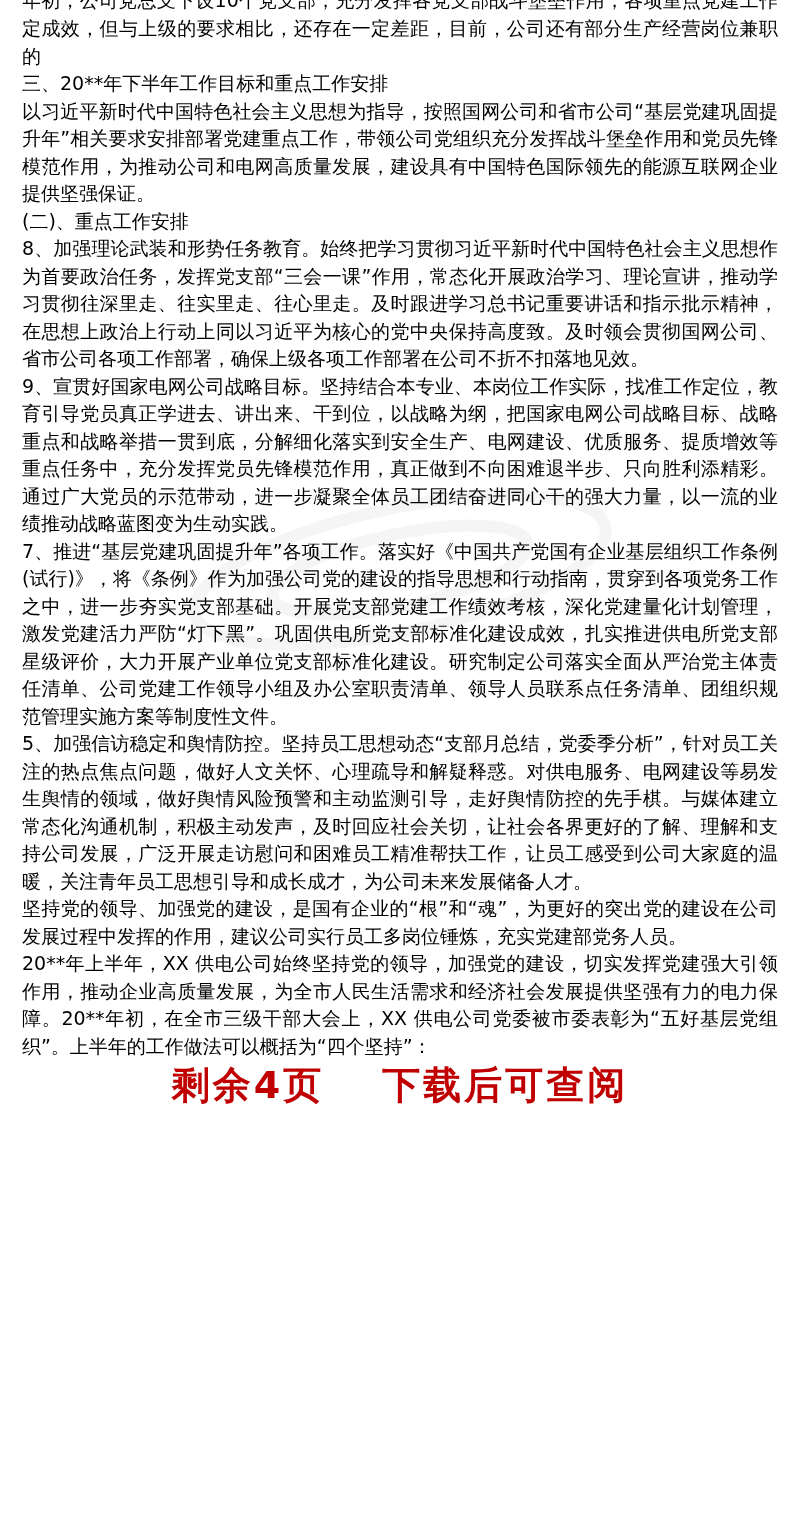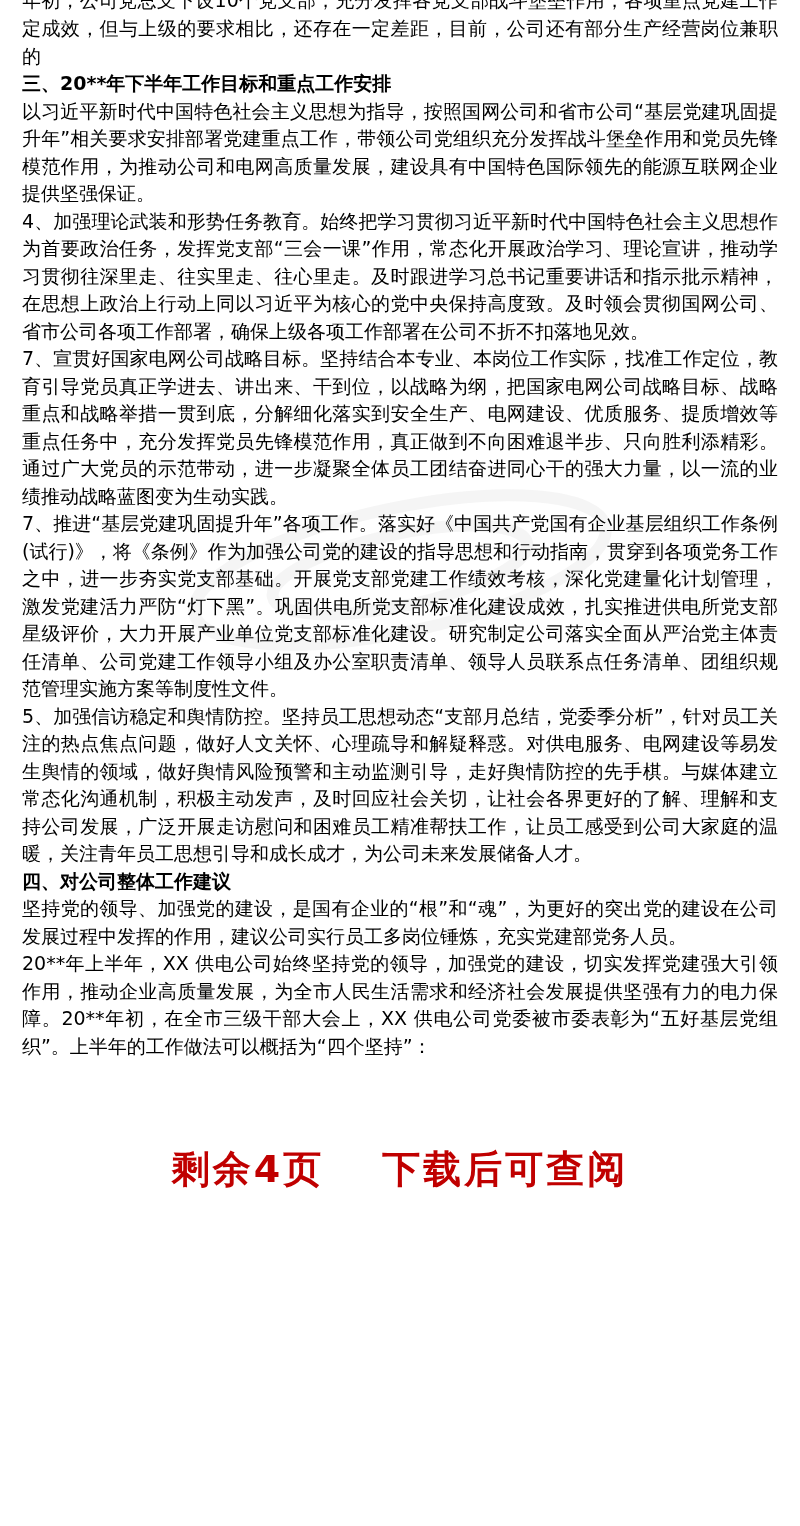--- a/index.html
+++ b/index.html
@@ -12,29 +12,28 @@
     position:relative;z-index:2;
     padding:0 22px;
     font-size:19px;line-height:27.5px;
     text-align:justify;
   }
   .doc p{margin:0;}
   .clip-top{height:15px;overflow:hidden;}
   .clip-top p{margin-top:-13px;}
   .gap-top{margin-top:44px;}
   .para{margin-top:3px;}
-  .heading{font-weight:bold;margin-top:4px;}
+  .heading{font-weight:normal;margin-top:4px;}
   .sub{margin-top:2px;}
   .watermark{
     position:absolute;left:140px;top:455px;z-index:1;
     opacity:0.6;pointer-events:none;
   }
   .footer{
     position:relative;z-index:2;
-    margin-top:84px;
     display:flex;justify-content:center;align-items:center;gap:58px;
     font-size:38px;font-weight:bold;letter-spacing:3px;
     color:#c00000;
     font-family:"DejaVu Sans","Liberation Sans",sans-serif;
   }
 </style>
 </head>
 <body>
 
 <div class="watermark">
@@ -46,25 +45,25 @@
   </svg>
 </div>
 
 <div class="doc">
   <div class="clip-top">
     <p>年初，公司党总支下设10个党支部，充分发挥各党支部战斗堡垒作用，各项重点党建工作取得了一</p>
   </div>
   <p class="para">定成效，但与上级的要求相比，还存在一定差距，目前，公司还有部分生产经营岗位兼职的</p>
   <p class="heading">三、20**年下半年工作目标和重点工作安排</p>
   <p class="para">以习近平新时代中国特色社会主义思想为指导，按照国网公司和省市公司“基层党建巩固提升年”相关要求安排部署党建重点工作，带领公司党组织充分发挥战斗堡垒作用和党员先锋模范作用，为推动公司和电网高质量发展，建设具有中国特色国际领先的能源互联网企业提供坚强保证。</p>
-  <p class="para">4、加强理论武装和形势任务教育。始终把学习贯彻习近平新时代中国特色社会主义思想作为首要政治任务，发挥党支部“三会一课”作用，常态化开展政治学习、理论宣讲，推动学习贯彻往深里走、往实里走、往心里走。及时跟进学习总书记重要讲话和指示批示精神，在思想上政治上行动上同以习近平为核心的党中央保持高度致。及时领会贯彻国网公司、省市公司各项工作部署，确保上级各项工作部署在公司不折不扣落地见效。</p>
-  <p class="para">7、宣贯好国家电网公司战略目标。坚持结合本专业、本岗位工作实际，找准工作定位，教育引导党员真正学进去、讲出来、干到位，以战略为纲，把国家电网公司战略目标、战略重点和战略举措一贯到底，分解细化落实到安全生产、电网建设、优质服务、提质增效等重点任务中，充分发挥党员先锋模范作用，真正做到不向困难退半步、只向胜利添精彩。通过广大党员的示范带动，进一步凝聚全体员工团结奋进同心干的强大力量，以一流的业绩推动战略蓝图变为生动实践。</p>
+  <p class="sub">(二)、重点工作安排</p>
+  <p class="para">8、加强理论武装和形势任务教育。始终把学习贯彻习近平新时代中国特色社会主义思想作为首要政治任务，发挥党支部“三会一课”作用，常态化开展政治学习、理论宣讲，推动学习贯彻往深里走、往实里走、往心里走。及时跟进学习总书记重要讲话和指示批示精神，在思想上政治上行动上同以习近平为核心的党中央保持高度致。及时领会贯彻国网公司、省市公司各项工作部署，确保上级各项工作部署在公司不折不扣落地见效。</p>
+  <p class="para">9、宣贯好国家电网公司战略目标。坚持结合本专业、本岗位工作实际，找准工作定位，教育引导党员真正学进去、讲出来、干到位，以战略为纲，把国家电网公司战略目标、战略重点和战略举措一贯到底，分解细化落实到安全生产、电网建设、优质服务、提质增效等重点任务中，充分发挥党员先锋模范作用，真正做到不向困难退半步、只向胜利添精彩。通过广大党员的示范带动，进一步凝聚全体员工团结奋进同心干的强大力量，以一流的业绩推动战略蓝图变为生动实践。</p>
   <p class="para">7、推进“基层党建巩固提升年”各项工作。落实好《中国共产党国有企业基层组织工作条例(试行)》，将《条例》作为加强公司党的建设的指导思想和行动指南，贯穿到各项党务工作之中，进一步夯实党支部基础。开展党支部党建工作绩效考核，深化党建量化计划管理，激发党建活力严防“灯下黑”。巩固供电所党支部标准化建设成效，扎实推进供电所党支部星级评价，大力开展产业单位党支部标准化建设。研究制定公司落实全面从严治党主体责任清单、公司党建工作领导小组及办公室职责清单、领导人员联系点任务清单、团组织规范管理实施方案等制度性文件。</p>
   <p class="para">5、加强信访稳定和舆情防控。坚持员工思想动态“支部月总结，党委季分析”，针对员工关注的热点焦点问题，做好人文关怀、心理疏导和解疑释惑。对供电服务、电网建设等易发生舆情的领域，做好舆情风险预警和主动监测引导，走好舆情防控的先手棋。与媒体建立常态化沟通机制，积极主动发声，及时回应社会关切，让社会各界更好的了解、理解和支持公司发展，广泛开展走访慰问和困难员工精准帮扶工作，让员工感受到公司大家庭的温暖，关注青年员工思想引导和成长成才，为公司未来发展储备人才。</p>
-  <p class="heading">四、对公司整体工作建议</p>
   <p class="para">坚持党的领导、加强党的建设，是国有企业的“根”和“魂”，为更好的突出党的建设在公司发展过程中发挥的作用，建议公司实行员工多岗位锤炼，充实党建部党务人员。</p>
   <p class="para">20**年上半年，XX 供电公司始终坚持党的领导，加强党的建设，切实发挥党建强大引领作用，推动企业高质量发展，为全市人民生活需求和经济社会发展提供坚强有力的电力保障。20**年初，在全市三级干部大会上，XX 供电公司党委被市委表彰为“五好基层党组织”。上半年的工作做法可以概括为“四个坚持”：</p>
 </div>
 
 <div class="footer">
   <span>剩余4页</span>
   <span>下载后可查阅</span>
 </div>
 
 </body></html>

